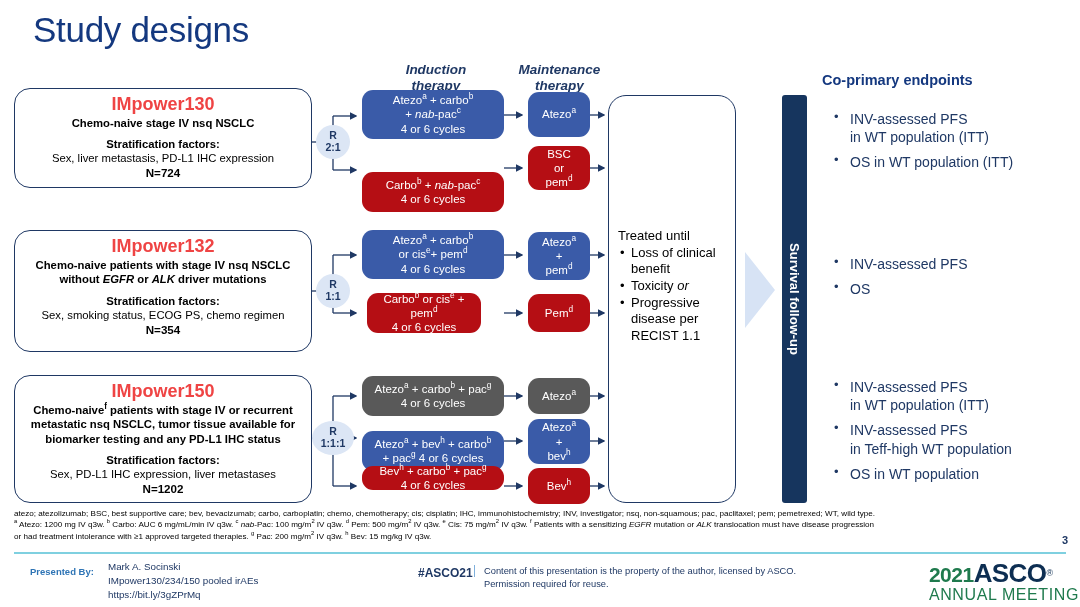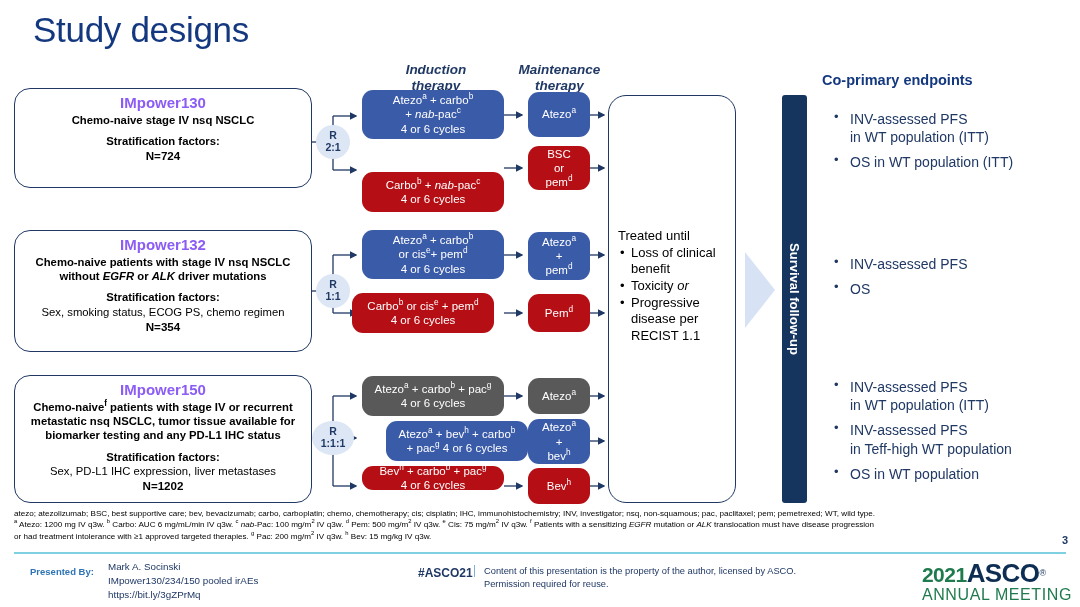--- a/index.html
+++ b/index.html
@@ -26,21 +26,21 @@
   #head-endpoints{
     left:822px;top:72px;font-size:14.5px;font-weight:bold;color:#14387F;
     font-style:normal;text-align:left;
   }
 
   
   .study-box{
     border:1.6px solid #1F3864;border-radius:16px;background:#ffffff;
     box-sizing:border-box;padding:6px 10px 5px 10px;text-align:center;
   }
-  .study-name{font-size:15px;font-weight:bold;color:#8b5cf6;line-height:1.1;margin-bottom:1px;}
+  .study-name{font-size:18px;font-weight:bold;color:#ef4444;line-height:1.1;margin-bottom:1px;}
   .study-pop{font-size:11.3px;font-weight:bold;color:#000000;line-height:1.28;text-align:center;}
   .strat-head{font-size:11.3px;font-weight:bold;color:#000000;text-align:center;line-height:1.25;}
   .strat-body{font-size:11.3px;color:#000000;text-align:center;line-height:1.25;}
   .n-line{font-size:11.6px;font-weight:bold;color:#000000;margin-top:1px;}
   .gap{height:7px;}
 
   #study-130{left:14px;top:88px;width:298px;height:100px;}
   #study-132{left:14px;top:230px;width:298px;height:122px;}
   #study-150{left:14px;top:375px;width:298px;height:128px;}
 
@@ -61,23 +61,23 @@
     font-size:11.5px;line-height:1.22;padding:2px 4px;
   }
   .blue{background:#3A5BA8;}
   .red{background:#B50E14;}
   .grey{background:#595959;}
 
   
   #ind-130-a{left:362px;top:90px;width:142px;height:49px;}
   #ind-130-b{left:362px;top:148px;width:142px;height:40px;margin-top:24px;}
   #ind-132-a{left:362px;top:230px;width:142px;height:49px;}
-  #ind-132-b{left:352px;top:293px;width:142px;height:40px;}
+  #ind-132-b{left:367px;top:293px;width:114px;height:40px;}
   #ind-150-a{left:362px;top:376px;width:142px;height:40px;}
-  #ind-150-b{left:362px;top:421px;width:142px;height:40px;margin-left:24px;}
+  #ind-150-b{left:362px;top:431px;width:142px;height:40px;}
   #ind-150-c{left:362px;top:466px;width:142px;height:24px;}
 
   
   #mnt-130-a{left:528px;top:92px;width:62px;height:45px;}
   #mnt-130-b{left:528px;top:146px;width:62px;height:44px;}
   #mnt-132-a{left:528px;top:232px;width:62px;height:48px;}
   #mnt-132-b{left:528px;top:294px;width:62px;height:38px;}
   #mnt-150-a{left:528px;top:378px;width:62px;height:36px;}
   #mnt-150-b{left:528px;top:419px;width:62px;height:45px;}
   #mnt-150-c{left:528px;top:468px;width:62px;height:36px;}
@@ -133,21 +133,21 @@
   
   #page-number{right:12px;top:534px;font-size:11px;font-weight:bold;color:#1F3864;}
 
   
   #footer-rule{left:14px;top:552px;width:1052px;height:1.5px;background:#7FD0E0;}
   #presented-label{left:30px;top:566px;font-size:9.5px;font-weight:bold;color:#2E74B5;}
   #presented-info{left:108px;top:560px;font-size:9.8px;color:#1F3864;line-height:1.42;}
   #hash-asco{left:418px;top:566px;font-size:12px;font-weight:bold;color:#1F3864;}
   #footer-divider{left:474px;top:565px;width:1px;height:12px;background:#7FB0DC;}
   #license-text{left:484px;top:565px;width:400px;font-size:9.3px;color:#1F3864;line-height:1.42;}
-  #asco-logo{right:8px;top:558px;text-align:left;}
+  #asco-logo{right:1px;top:558px;text-align:left;}
   #asco-year{font-size:21px;font-weight:bold;color:#1F7A4D;display:inline-block;vertical-align:baseline;letter-spacing:-0.5px;}
   #asco-word{font-size:26px;font-weight:bold;color:#0D2E52;display:inline-block;vertical-align:baseline;letter-spacing:-0.6px;}
   #asco-reg{font-size:9px;vertical-align:super;color:#0D2E52;}
   #asco-sub{font-size:16px;color:#1F7A4D;letter-spacing:0.6px;margin-top:-3px;}
 
   
   #connectors{left:0;top:0;width:1080px;height:607px;pointer-events:none;}
 </style>
 </head>
 <body>
@@ -202,20 +202,21 @@
     <path d="M590,441 L604,441" marker-end="url(#ah)"></path>
     <path d="M590,486 L604,486" marker-end="url(#ah)"></path>
   </g>
 </svg>
 
 <div class="abs study-box" id="study-130">
   <div class="study-name">IMpower130</div>
   <div class="study-pop">Chemo-naive stage IV nsq NSCLC</div>
   <div class="gap"></div>
   <div class="strat-head">Stratification factors:</div>
+  <div class="strat-body">Sex, liver metastasis, PD-L1 IHC expression</div>
   <div class="n-line">N=724</div>
 </div>
 <div class="abs r-circle" id="r-130">
   <span>R</span>
   <span>2:1</span>
 </div>
 <div class="abs arm blue" id="ind-130-a">
   <div><span>Atezo<sup>a</sup> + carbo<sup>b</sup><br>+ <i>nab</i>-pac<sup>c</sup><br>4 or 6 cycles</span></div>
 </div>
 <div class="abs arm red" id="ind-130-b">

